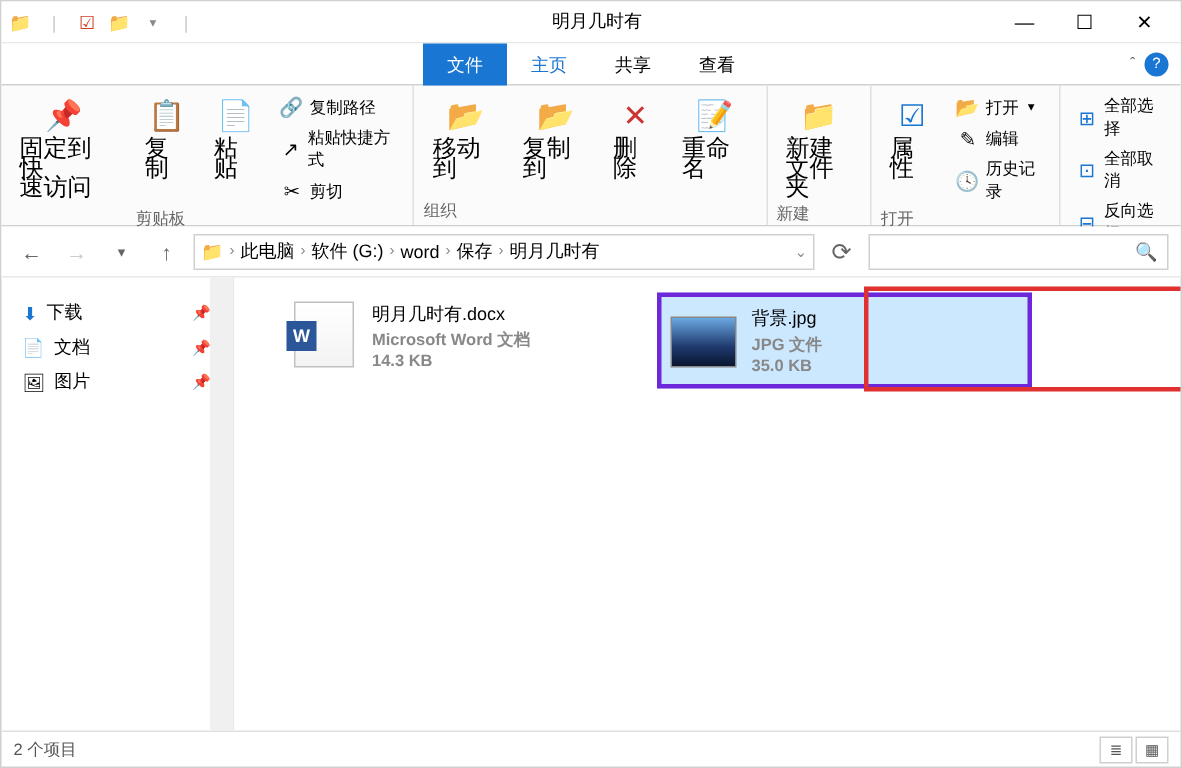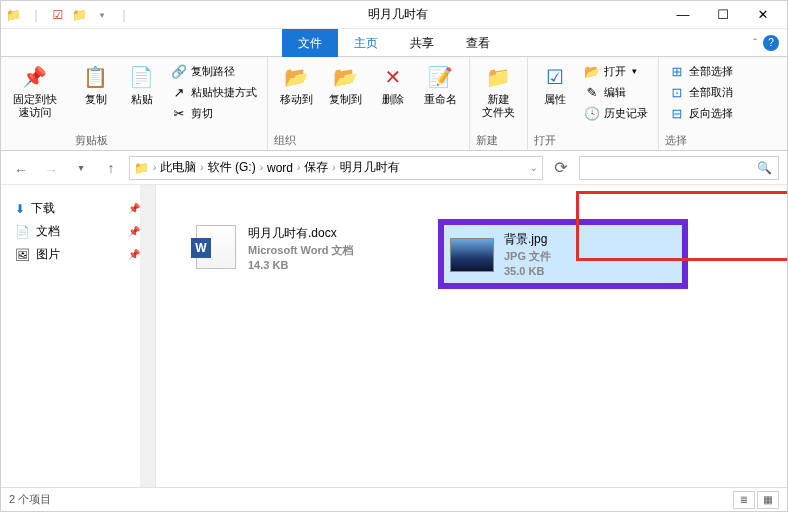--- a/index.html
+++ b/index.html
@@ -16,46 +16,46 @@
 .menubar .tab.file { background: #1976d2; color: #fff; }
 .menubar .tab.active { color: #1976d2; font-family: Liberation Serif, serif; }
 .menubar .expand { position: absolute; right: 30px; font-size: 11px; color: #666; cursor: pointer; }
 .menubar .help { position: absolute; right: 8px; width: 16px; height: 16px; border-radius: 50%; background: #1976d2; color: #fff; font-size: 10px; display: flex; align-items: center; justify-content: center; cursor: pointer; }
 .ribbon { height: 94px; background: #fbfbfb; border-bottom: 1px solid #d0d0d0; display: flex; }
 .ribbon-group { border-right: 1px solid #e0e0e0; display: flex; flex-direction: column; padding: 4px 6px 2px; }
 .ribbon-group .content { flex: 1; display: flex; align-items: flex-start; gap: 4px; }
 .ribbon-group .label { text-align: left; font-size: 11px; color: #666; padding-top: 1px; }
 .big-btn { display: flex; flex-direction: column; align-items: center; justify-content: flex-start; padding: 2px 6px; font-size: 11px; cursor: pointer; min-width: 42px; }
 .big-btn .icon { width: 28px; height: 28px; margin-bottom: 2px; display: flex; align-items: center; justify-content: center; font-size: 20px; }
-.big-btn .text { text-align: center; line-height: 13px; font-size: 11px; }
+.big-btn .text { text-align: left; line-height: 13px; font-size: 16px; }
 .small-btn { display: flex; align-items: center; gap: 4px; font-size: 11px; padding: 2px 4px; cursor: pointer; }
 .small-btn .icon { width: 16px; height: 16px; display: flex; align-items: center; justify-content: center; font-size: 13px; }
 .vert-stack { display: flex; flex-direction: column; gap: 1px; }
 .addrbar { height: 34px; background: #fff; display: flex; align-items: center; padding: 4px 8px; gap: 6px; border-bottom: 1px solid #e8e8e8; }
 .nav-btn { width: 24px; height: 24px; display: flex; align-items: center; justify-content: center; cursor: pointer; font-size: 14px; color: #666; }
 .addr-box { flex: 1; height: 24px; border: 1px solid #d0d0d0; display: flex; align-items: center; padding: 0 4px; font-size: 12px; }
 .addr-box .crumb { padding: 0 4px; cursor: pointer; }
 .addr-box .sep { color: #888; font-size: 10px; }
 .refresh-btn { width: 24px; height: 24px; display: flex; align-items: center; justify-content: center; cursor: pointer; color: #666; }
 .search-box { width: 200px; height: 24px; border: 1px solid #d0d0d0; display: flex; align-items: center; padding: 0 6px; font-size: 12px; color: #999; }
 .search-box .sicon { margin-left: auto; }
 .main { flex: 1; display: flex; overflow: hidden; }
 .sidebar { width: 155px; border-right: 1px solid #e8e8e8; padding: 12px 6px; font-size: 12px; position: relative; }
 .sidebar-item { display: flex; align-items: center; gap: 6px; padding: 3px 8px; cursor: pointer; }
 .sidebar-item .pin { margin-left: auto; color: #888; font-size: 10px; }
 .sidebar .scrollbar { position: absolute; right: 0; top: 0; width: 15px; height: 100%; background: #f0f0f0; }
 .filepanel { flex: 1; padding: 10px 12px; position: relative; }
-.file-item { display: flex; align-items: flex-start; gap: 10px; padding: 6px; width: 250px; font-size: 12px; margin-top: 24px; }
+.file-item { display: flex; align-items: flex-start; gap: 10px; padding: 6px; width: 250px; font-size: 12px; }
 .file-item .thumb { width: 44px; height: 44px; display: flex; align-items: center; justify-content: center; flex-shrink: 0; }
 .file-item .meta { display: flex; flex-direction: column; gap: 1px; }
 .file-item .name { font-size: 12px; }
 .file-item .sub { color: #888; font-size: 11px; font-weight: bold; }
 .file-row { display: flex; gap: 0; }
 .highlight-box { position: absolute; border: 3px solid #e03030; left: 420px; top: 6px; width: 280px; height: 70px; pointer-events: none; }
-.file-item.selected { background: #cce8ff; border: 6px solid #6d28d9; }
+.file-item.selected { background: #cce8ff; border: 3px solid #6d28d9; }
 .statusbar { height: 24px; border-top: 1px solid #e0e0e0; display: flex; align-items: center; padding: 0 8px; font-size: 11px; color: #555; }
 .statusbar .spacer { flex: 1; }
 .statusbar .view-btn { width: 22px; height: 18px; border: 1px solid #d0d0d0; margin-left: 2px; cursor: pointer; display: flex; align-items: center; justify-content: center; font-size: 10px; }
 .folder-icon { color: #f7c64b; }
 .word-icon { width: 40px; height: 44px; background: linear-gradient(#fff,#f3f3f3); border: 1px solid #c0c0c0; position: relative; }
 .word-icon::before { content: "W"; position: absolute; left: -6px; top: 12px; width: 20px; height: 20px; background: #2b579a; color: #fff; font-weight: bold; display: flex; align-items: center; justify-content: center; font-size: 12px; }
 .jpg-thumb { width: 44px; height: 34px; background: linear-gradient(180deg, #6aa8e0 0%, #1f3a6e 60%, #0a1530 100%); border: 1px solid #888; margin-top: 4px; }
 .watermark { position: absolute; right: 8px; bottom: 28px; font-size: 22px; color: rgba(120,160,60,0.35); font-weight: bold; font-style: italic; }
 </style>
 </head>

